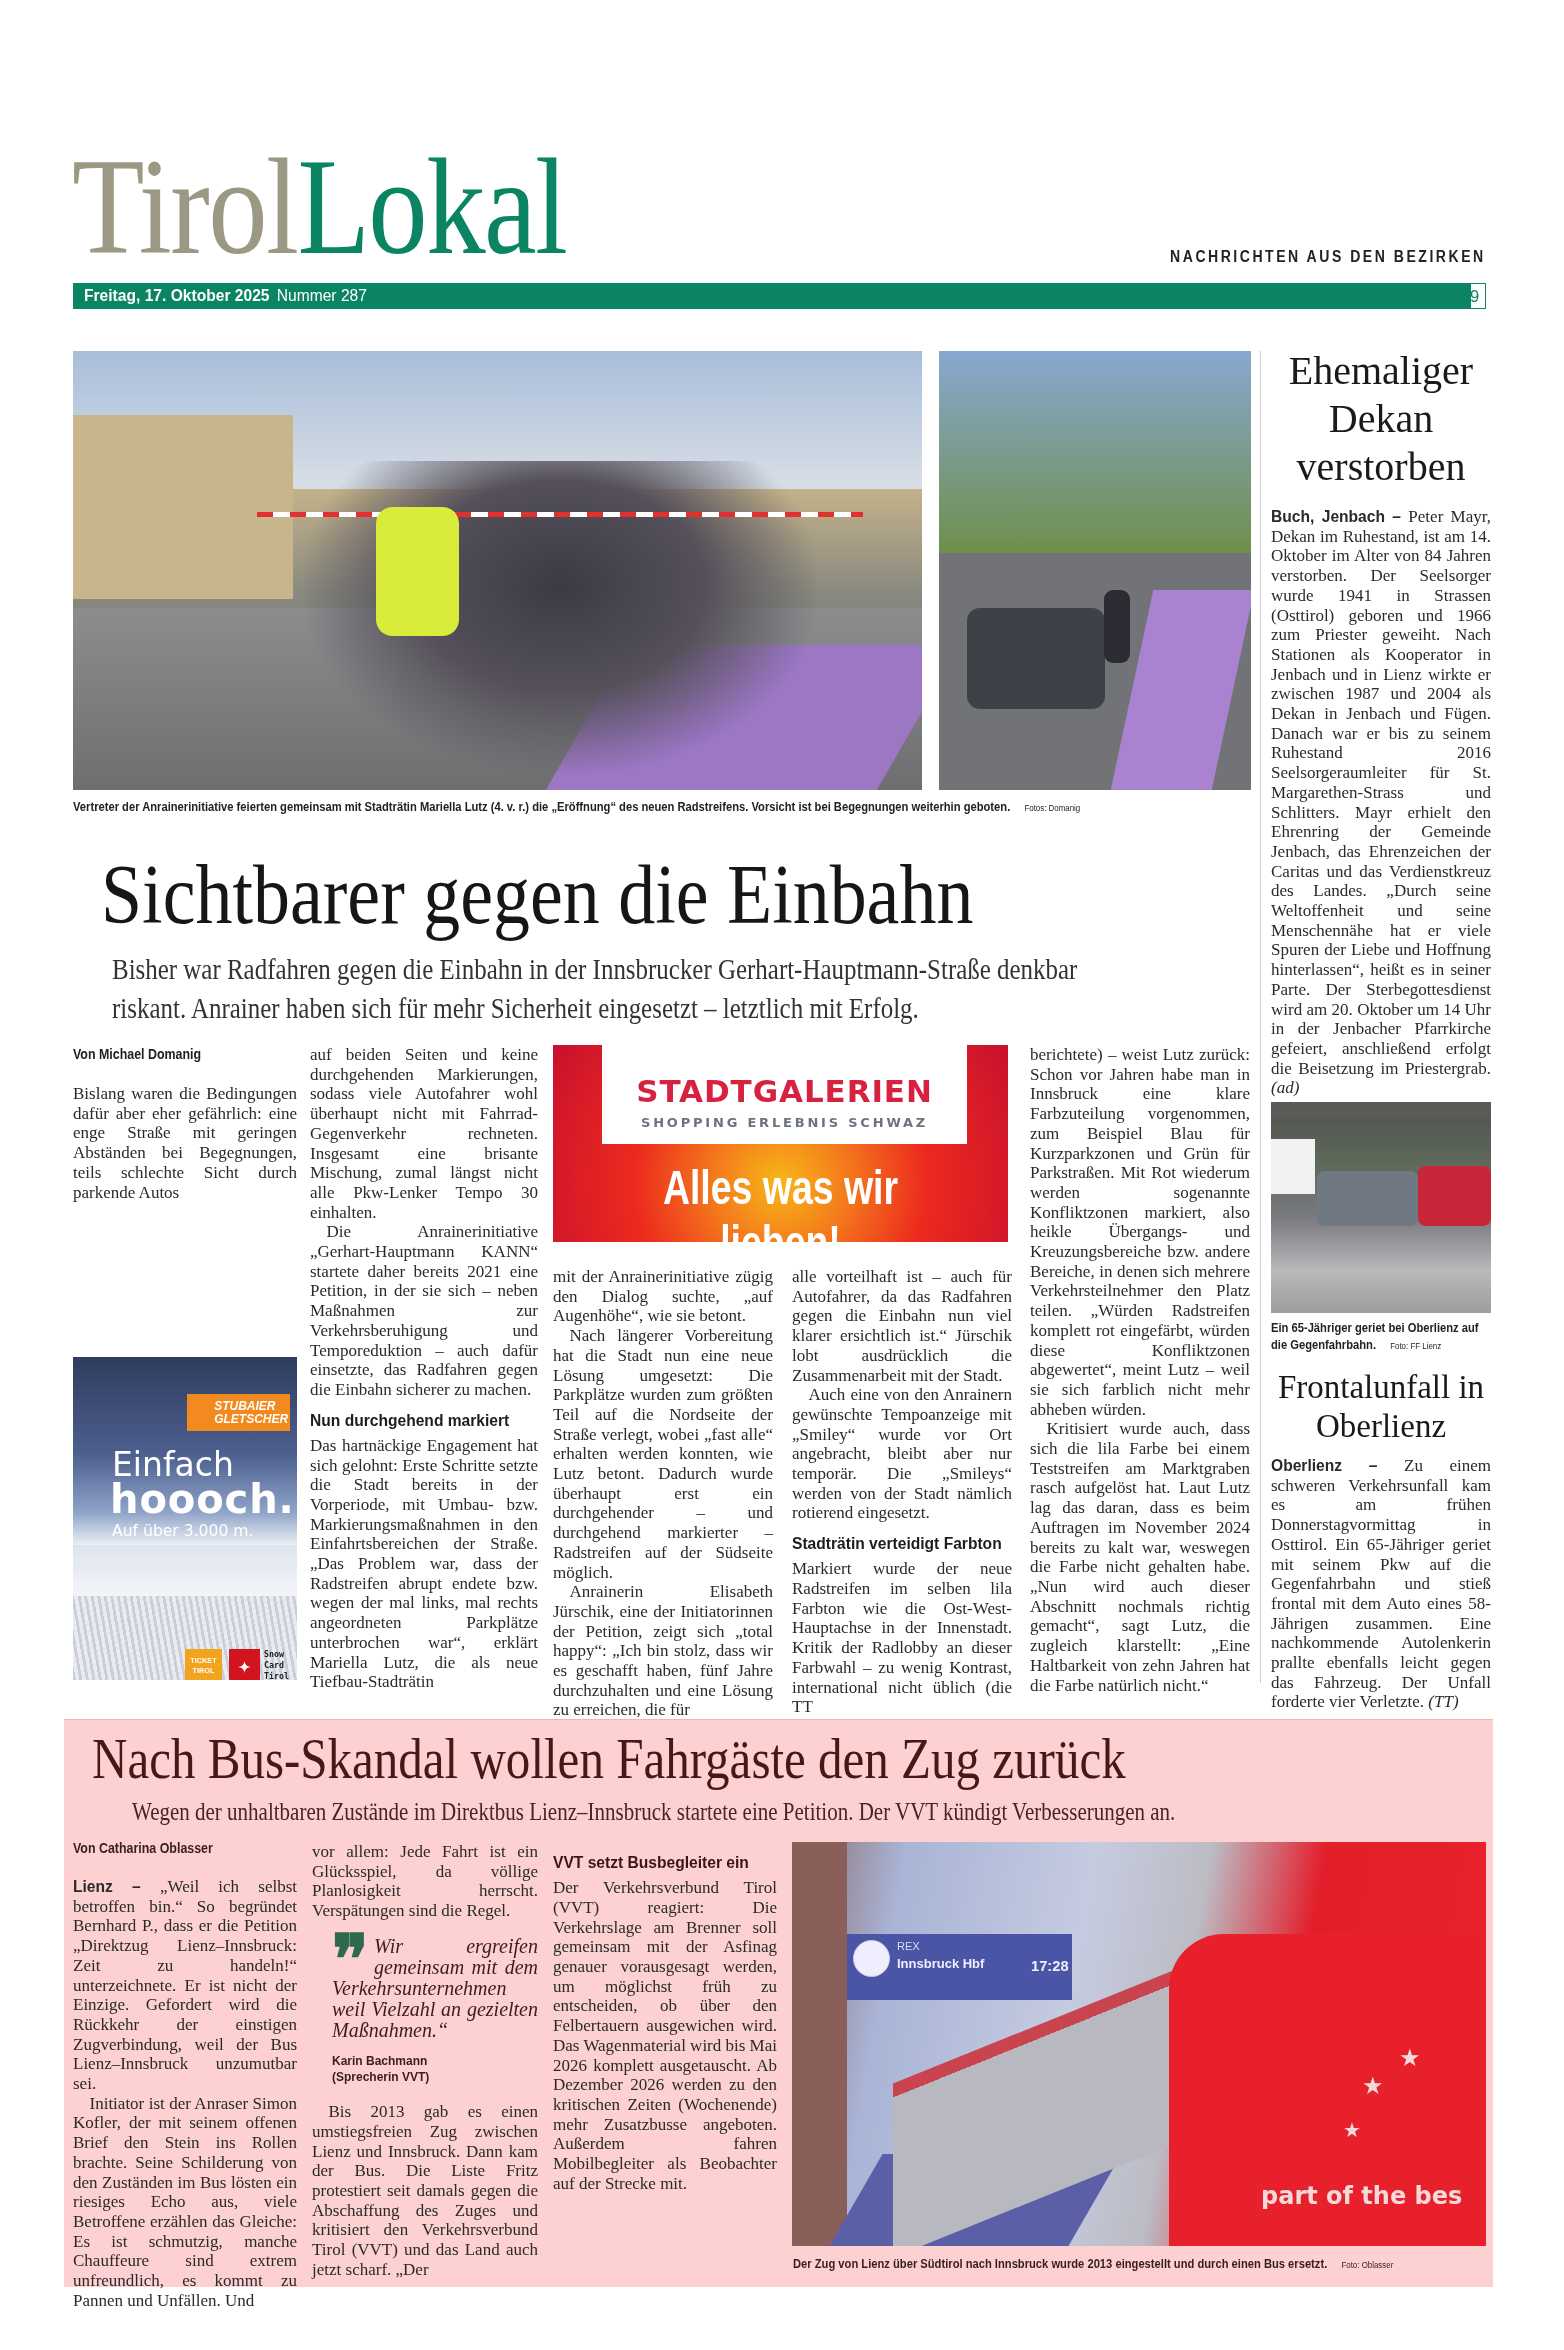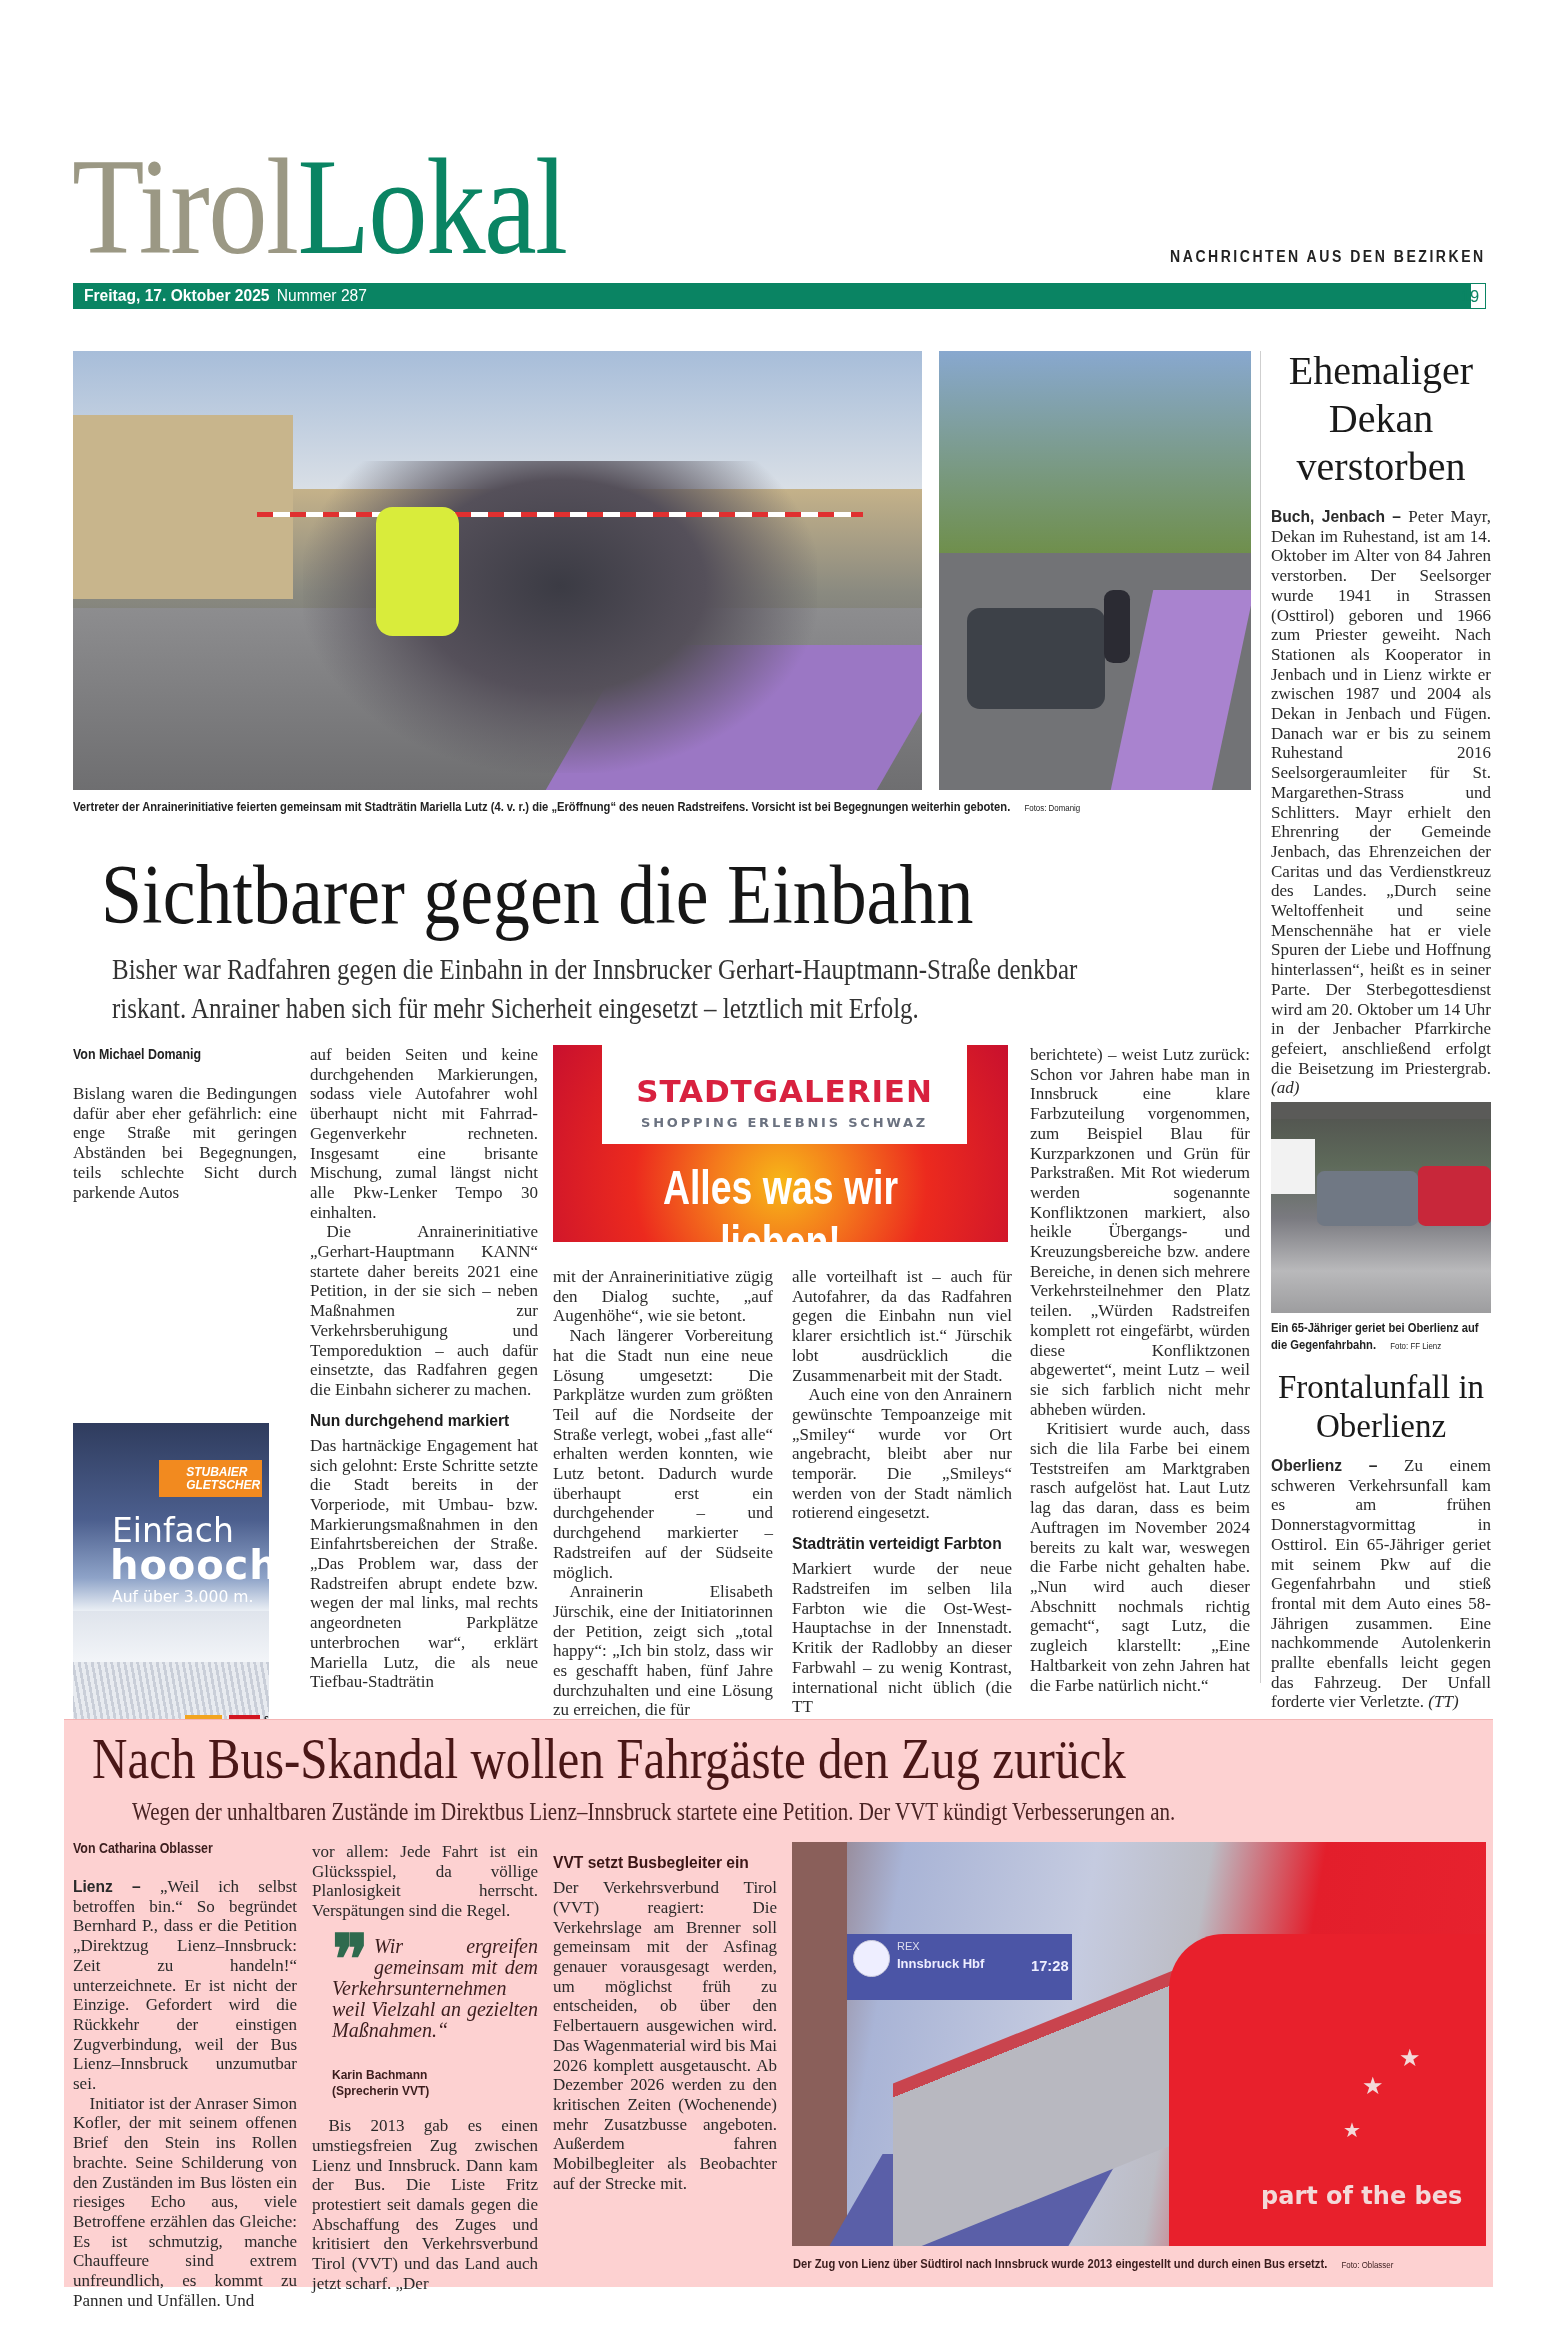--- a/index.html
+++ b/index.html
@@ -34,21 +34,21 @@
   .deck { left: 112px; top: 950px; width: 1212px; font-family: "Liberation Serif", serif; font-size: 29px; line-height: 39px; color: #333; transform: scaleX(0.86); transform-origin: left top; }
 
   .col { font-family: "Liberation Serif", serif; font-size: 17px; line-height: 19.7px; color: #2a2a2a; text-align: justify; hyphens: manual; }
   .col p { text-indent: 0; }
   .col p + p { text-indent: 16.5px; }
   .byline { font-family: "Liberation Sans", sans-serif; font-size: 13.8px; font-weight: bold; color: #222; transform: scaleX(0.9); transform-origin: left top; white-space: nowrap; }
   .lead { font-family: "Liberation Sans", sans-serif; font-weight: bold; font-size: 15.6px; }
   .sub { font-family: "Liberation Sans", sans-serif; font-weight: bold; font-size: 15.6px; margin: 11px 0 5.5px 0; color: #1d1d1d; }
 
   
-  .ad-stubai { left: 73px; top: 1423px; width: 196px; height: 323px;
+  .ad-stubai { left: 73px; top: 1357px; width: 224px; height: 323px;
     background: linear-gradient(180deg, #2f3c5e 0%, #4c5f8e 30%, #8ea3c8 48%, #e9eef4 58%, #d9dee8 75%, #c3c9d4 100%); overflow: hidden; }
   .stubai-logo { right: 7.3px; top: 37px; width: 103px; height: 37px; background: #f28a1f; color: #fff; font-family: "Liberation Sans", sans-serif; font-weight: bold; font-style: italic; font-size: 12px; line-height: 13px; padding: 5.5px 3.7px 0 27.5px; }
   .stubai-einfach { left: 39px; top: 90px; color: #fff; font-family: "DejaVu Sans", sans-serif; font-size: 33px; line-height: 35px; }
   .stubai-hoooch { left: 37px; top: 121px; color: #fff; font-family: "DejaVu Sans", sans-serif; font-weight: bold; font-size: 40px; line-height: 42px; letter-spacing: 0.9px; }
   .stubai-auf { left: 39px; top: 165px; color: #fff; font-family: "DejaVu Sans", sans-serif; font-size: 15.6px; }
   .stubai-ticket { left: 112px; top: 292px; width: 37px; height: 37px; background: #f2a41f; color: #fff; font-family: "Liberation Sans", sans-serif; font-weight: bold; font-size: 7.3px; text-align: center; line-height: 9.2px; padding-top: 7.3px; }
   .stubai-snow { left: 156px; top: 292px; width: 31px; height: 37px; background: #d2141f; color: #fff; font-size: 16.5px; text-align: center; line-height: 37px; }
   .stubai-snowtxt { left: 191px; top: 292px; font-family: "DejaVu Sans Mono", monospace; font-weight: bold; font-size: 8.3px; line-height: 11px; color: #222; }
 
   .ad-stadt { left: 553px; top: 1045px; width: 455px; height: 197px;
@@ -62,21 +62,21 @@
   .side-h { font-family: "Liberation Serif", serif; font-size: 40px; line-height: 48px; text-align: center; color: #1a1a1a; }
   .accident { left: 1271px; top: 1102px; width: 220px; height: 211px;
     background: linear-gradient(180deg, #50504e 0%, #5e6a5a 30%, #7a7a80 55%, #b9b9bb 80%, #9d9d9f 100%); overflow: hidden; }
 
   
   .pink { left: 64px; top: 1719px; width: 1429px; height: 568px; background: #fdd1d1; border-top: 1.8px solid #f4b4b4; }
   .h2 { left: 92px; top: 1726px; font-family: "Liberation Serif", serif; font-size: 57px; line-height: 66px; color: #4a1717; transform: scaleX(0.86); transform-origin: left top; white-space: nowrap; }
   .deck2 { left: 132px; top: 1798px; font-family: "Liberation Serif", serif; font-size: 25px; color: #4a2424; transform: scaleX(0.84); transform-origin: left top; white-space: nowrap; }
   .quote-mark { font-family: "DejaVu Serif", serif; font-weight: bold; font-size: 68px; line-height: 46px; color: #2f6a4e; float: left; margin-right: 5.5px; height: 37px; }
   .quote { font-family: "Liberation Serif", serif; font-style: italic; font-size: 20px; line-height: 21px; color: #3a1d1d; }
-  .quote-by { font-family: "Liberation Sans", sans-serif; font-weight: bold; font-size: 12px; line-height: 15.6px; color: #3a1d1d; margin-top: 27px; }
+  .quote-by { font-family: "Liberation Sans", sans-serif; font-weight: bold; font-size: 12px; line-height: 15.6px; color: #3a1d1d; margin-top: 13px; }
   .train { left: 792px; top: 1842px; width: 694px; height: 404px;
     background: linear-gradient(100deg, #8a6b6b 0%, #a9b4d6 15%, #c5cbe0 40%, #bcbcc4 55%, #e31e2b 70%, #e8232f 100%); overflow: hidden; }
 </style>
 </head>
 <body>
 
 <div class="abs mast-title">
   <span class="mast-tirol">Tirol</span><span class="mast-lokal">Lokal</span>
 </div>
 <div class="abs mast-sub">NACHRICHTEN AUS DEN BEZIRKEN</div>

